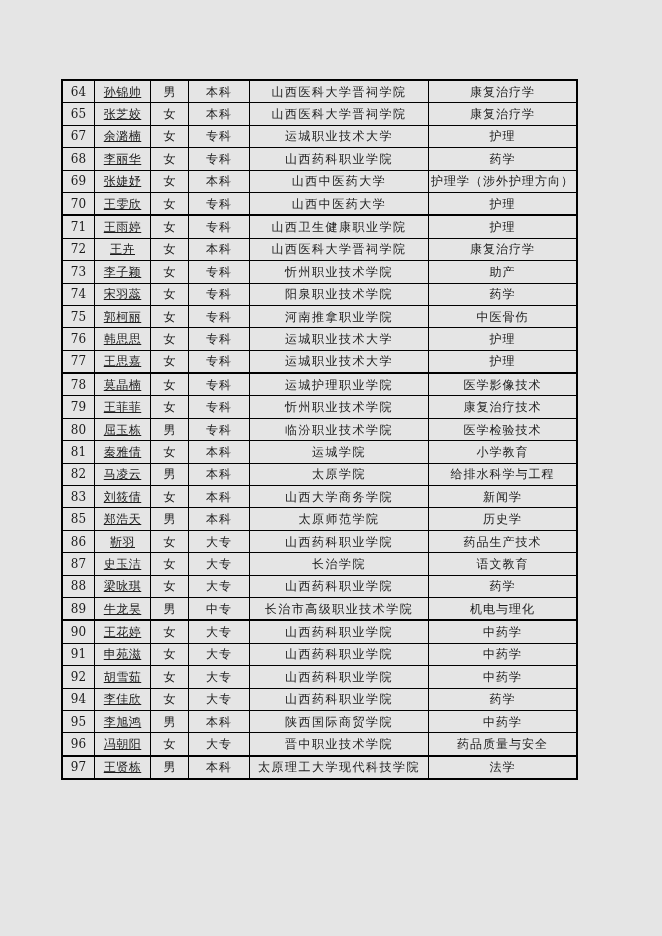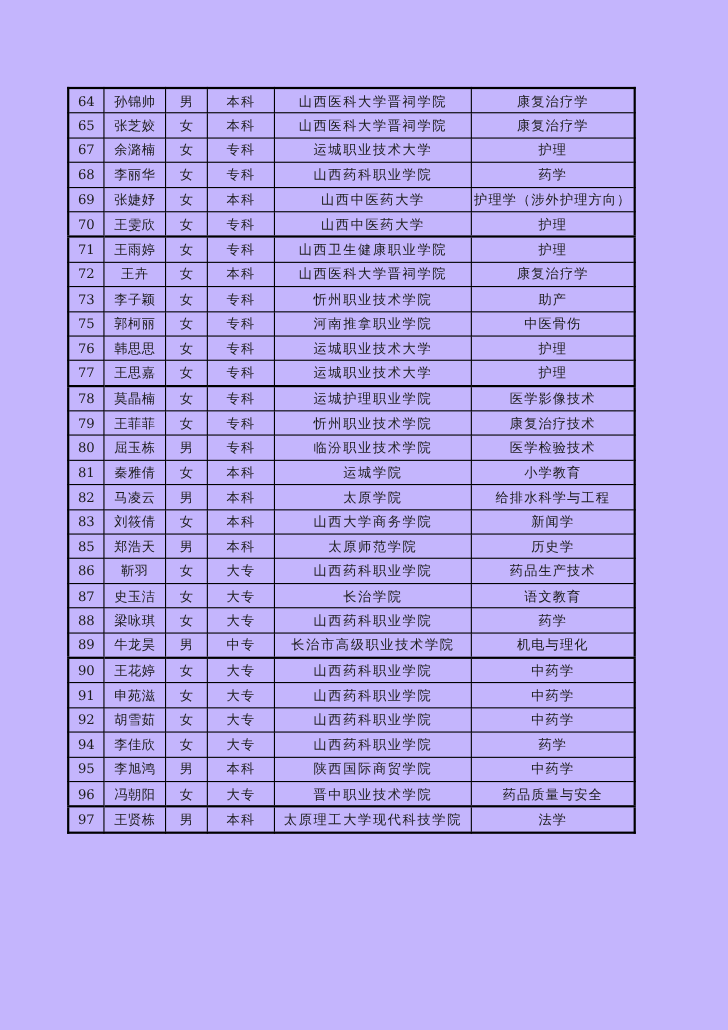--- a/index.html
+++ b/index.html
@@ -4,21 +4,21 @@
 <style>
   html, body {
     margin: 0;
     padding: 0;
     background: #ffffff;
   }
   .canvas {
     position: relative;
     width: 662px;
     height: 936px;
-    background: #c4b5fd;
+    background: #e5e5e5;
     overflow: hidden;
     font-family: "DejaVu Serif", "Liberation Serif", serif;
   }
   table.roster {
     position: absolute;
     left: 61px;
     top: 79px;
     border-collapse: collapse;
     table-layout: fixed;
     border: 2px solid #000000;
@@ -29,21 +29,21 @@
     padding: 0 2px;
     font-size: 12px;
     line-height: 1;
     text-align: center;
     vertical-align: middle;
     color: #1c1c1c;
     white-space: nowrap;
     overflow: hidden;
   }
   td.col-seq    { width: 27px; }
-  td.col-name   { width: 51px; letter-spacing: 0.5px; }
+  td.col-name   { width: 51px; letter-spacing: 0.5px; text-decoration: underline; }
   td.col-gender { width: 33px; }
   td.col-education { width: 56px; letter-spacing: 1px; margin-left: 29px; }
   td.col-school { width: 174px; letter-spacing: 1.5px; border-left-width: 2px; border-right-width: 2px; }
   td.col-major  { width: 142px; letter-spacing: 1px; }
   tr.group-end td { border-bottom-width: 2px; }
 </style>
 </head>
 <body>
 
 <div class="canvas">
@@ -115,20 +115,28 @@
         </tr>
         <tr>
           <td class="col-seq">73</td>
           <td class="col-name">李子颖</td>
           <td class="col-gender">女</td>
           <td class="col-education">专科</td>
           <td class="col-school">忻州职业技术学院</td>
           <td class="col-major">助产</td>
         </tr>
         <tr>
+          <td class="col-seq">74</td>
+          <td class="col-name">宋羽蕊</td>
+          <td class="col-gender">女</td>
+          <td class="col-education">专科</td>
+          <td class="col-school">阳泉职业技术学院</td>
+          <td class="col-major">药学</td>
+        </tr>
+        <tr>
           <td class="col-seq">75</td>
           <td class="col-name">郭柯丽</td>
           <td class="col-gender">女</td>
           <td class="col-education">专科</td>
           <td class="col-school">河南推拿职业学院</td>
           <td class="col-major">中医骨伤</td>
         </tr>
         <tr>
           <td class="col-seq">76</td>
           <td class="col-name">韩思思</td>

